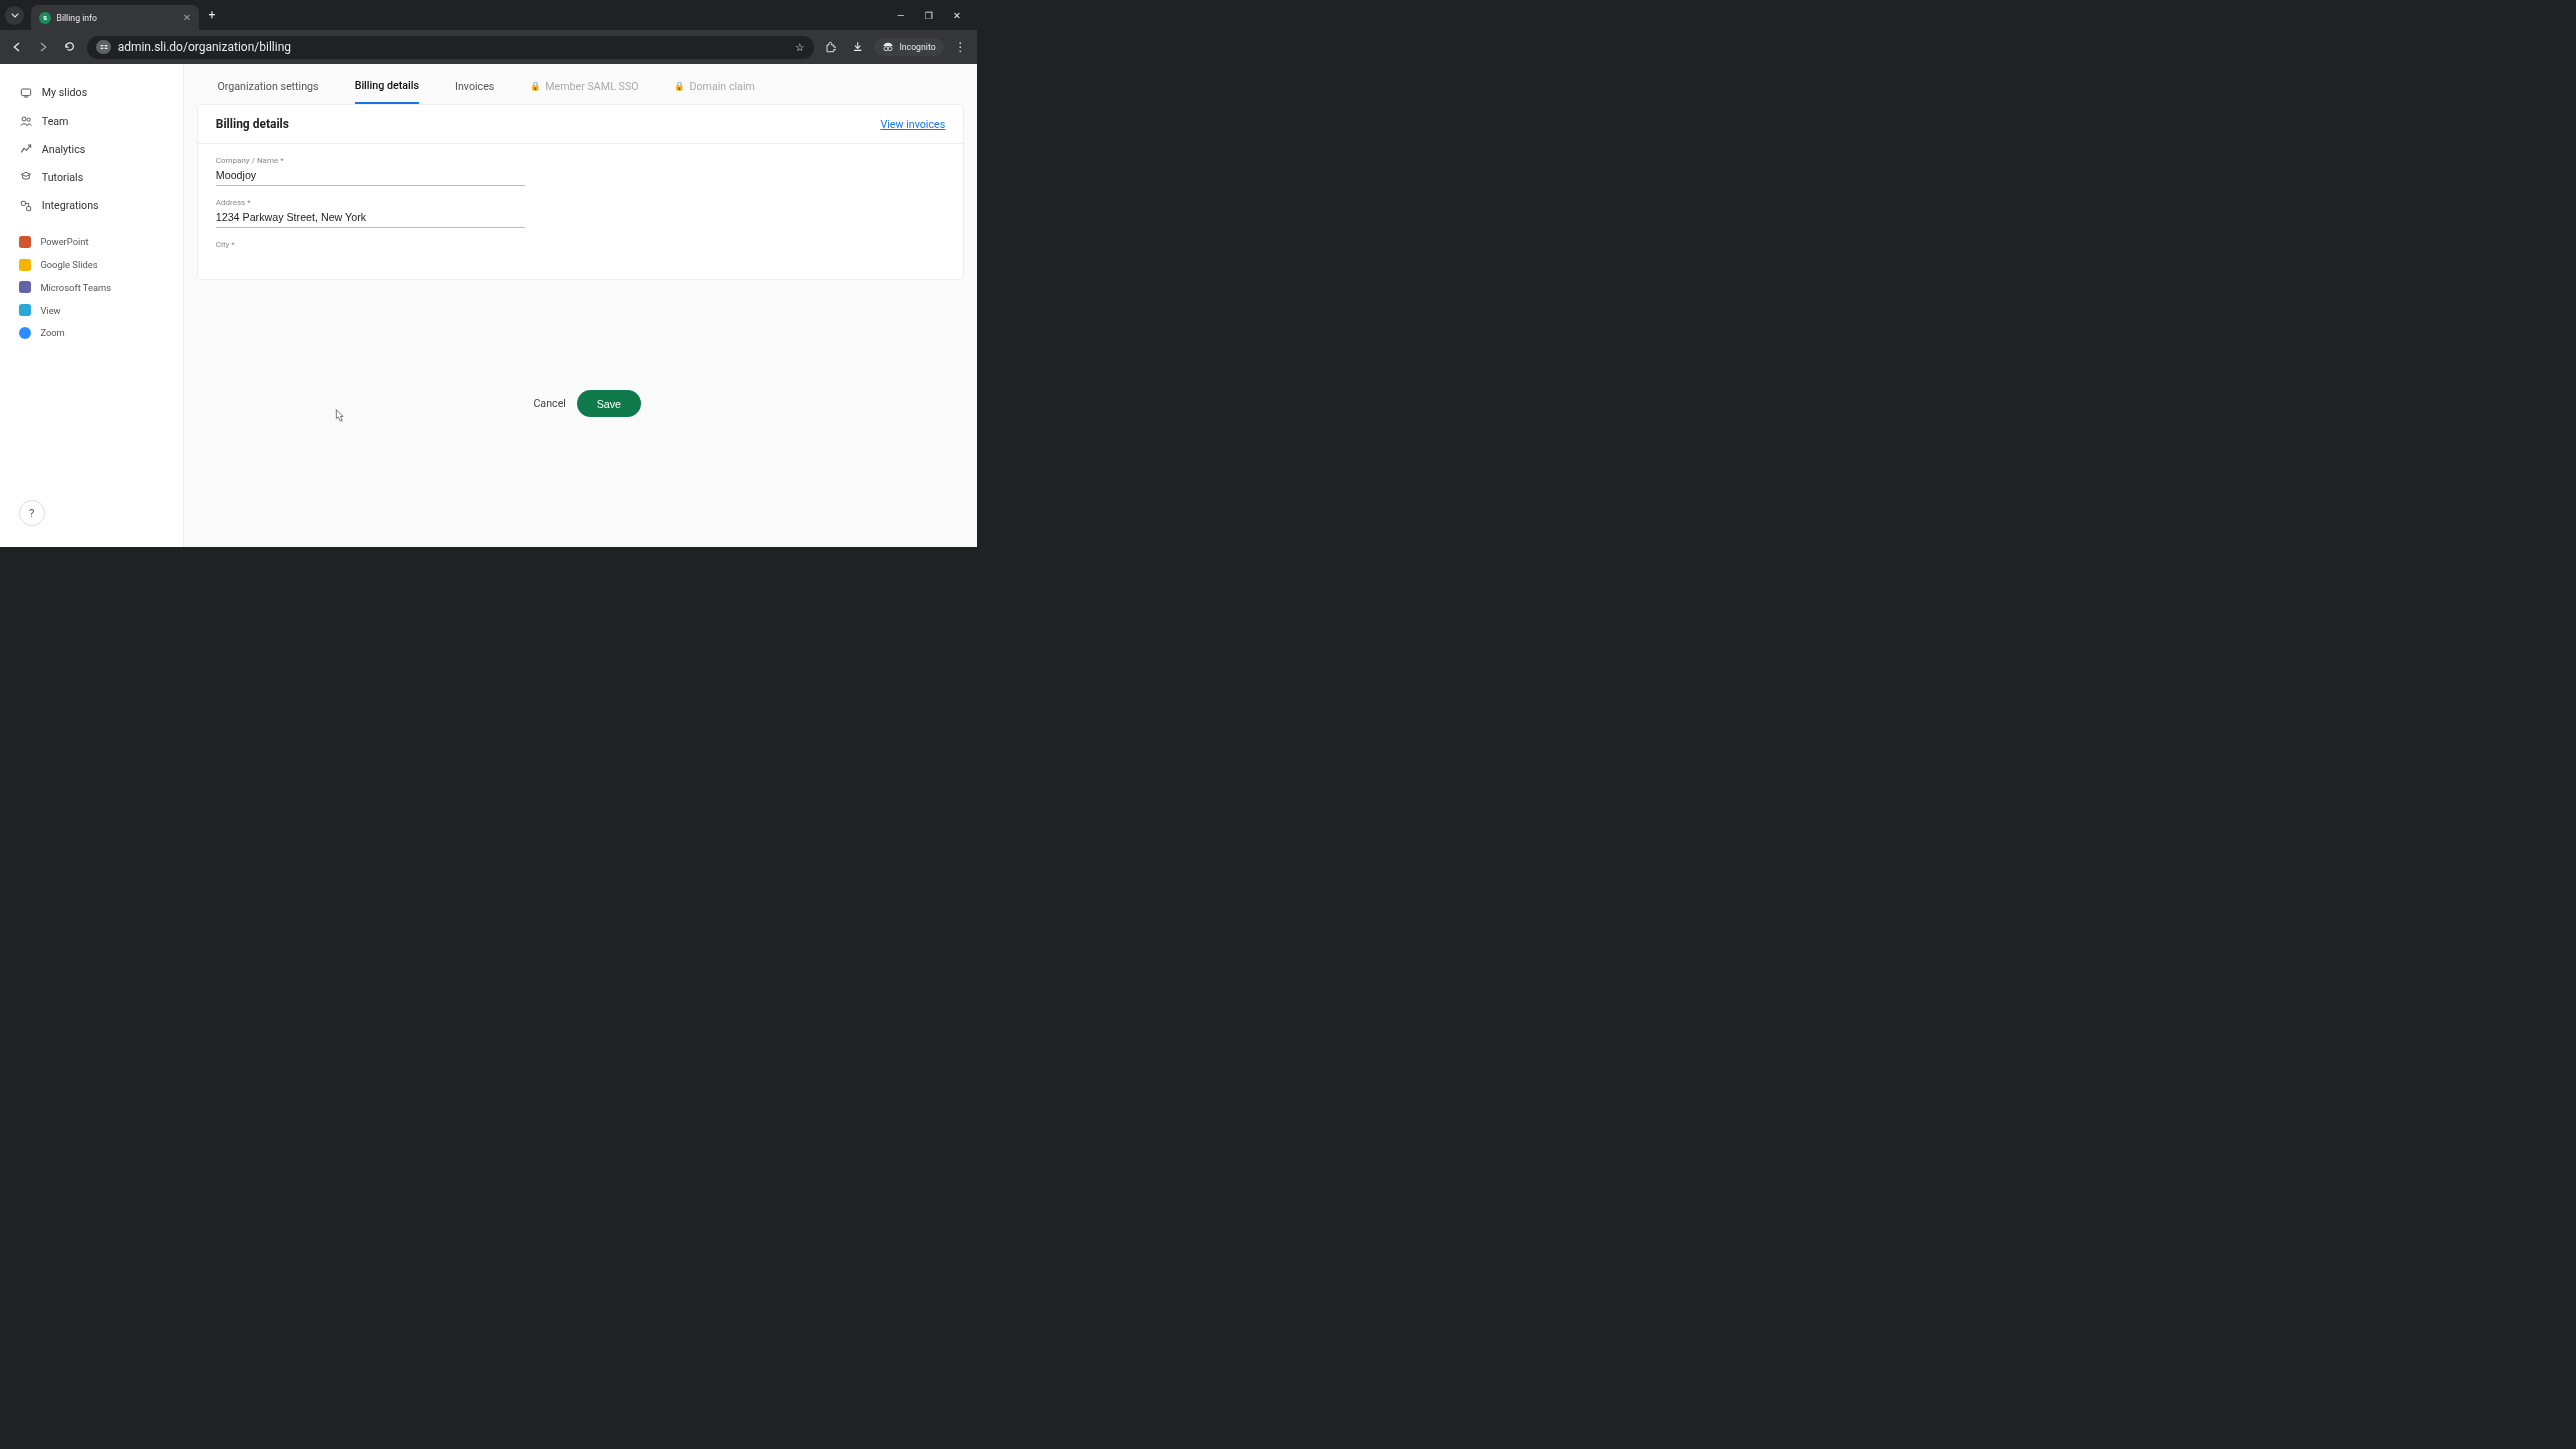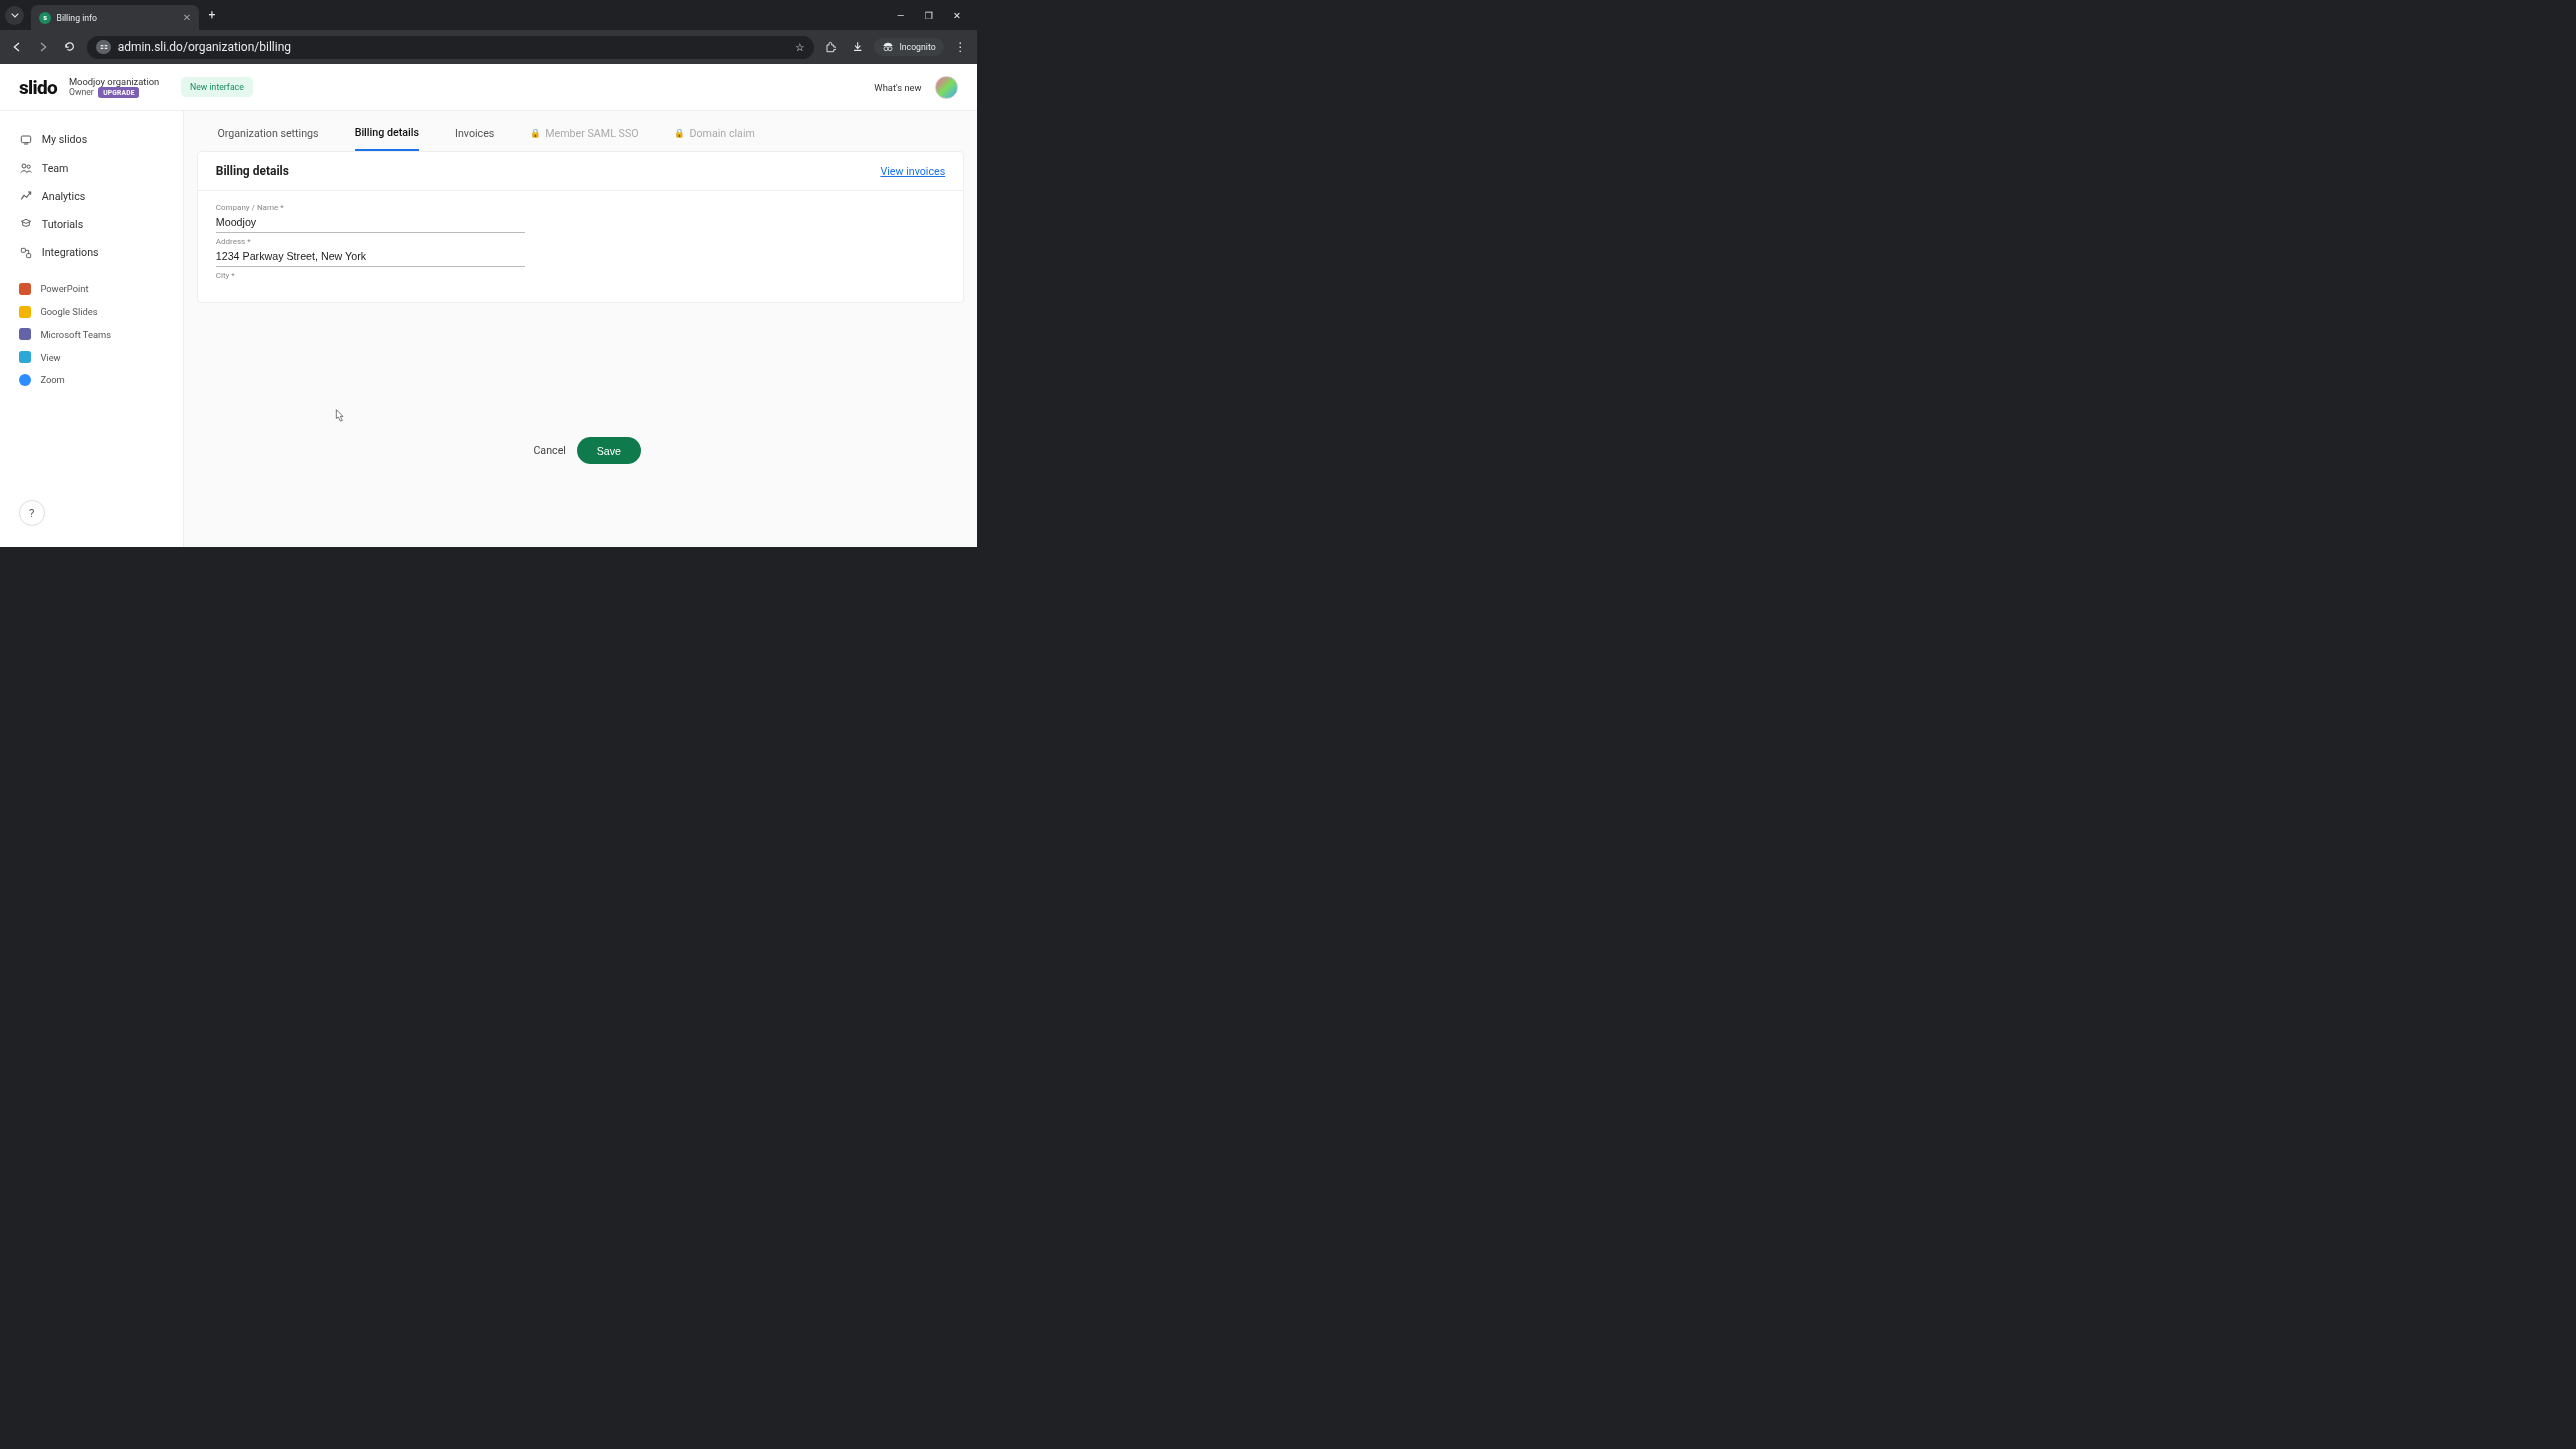--- a/index.html
+++ b/index.html
@@ -192,21 +192,21 @@
   }
   .card-head {
     display: flex; align-items: center; justify-content: space-between;
     padding: 12px 17.4px;
     border-bottom: 0.7px solid #eee;
   }
   .card-title { font-size: 12px; font-weight: 700; color: #222; }
   .view-invoices { color: #1a73e8; font-size: 10.7px; text-decoration: underline; cursor: pointer; }
 
   .form-area { padding: 12px 17.4px 17.4px; position: relative; }
-  .field { margin-bottom: 4px; width: 309px; }
+  .field { margin-bottom: 12px; width: 309px; }
   .field-label { font-size: 8px; color: #888; margin-bottom: 1.3px; }
   .field-input {
     width: 100%; border: none; border-bottom: 0.7px solid #bbb;
     font-size: 10.7px; color: #222; padding: 2.7px 0 4px;
     outline: none; background: transparent;
   }
 
   .dropdown-pop {
     position: absolute;
     left: 17.4px; top: 97px;
@@ -312,35 +312,20 @@
         <path d="M2 6 Q4 1 9 1 Q14 1 16 6 Z" fill="#e8eaed"></path>
         <circle cx="6" cy="10" r="3" stroke="#e8eaed" stroke-width="1.3" fill="none"></circle>
         <circle cx="12" cy="10" r="3" stroke="#e8eaed" stroke-width="1.3" fill="none"></circle>
       </svg>
     <span>Incognito</span>
   </div>
   <div class="menu-dots">⋮</div>
 </div>
 
 <div class="app">
-  <div class="app-header">
-    <div class="logo">slido</div>
-    <div class="org-block">
-      <div class="org-name">Moodjoy organization</div>
-      <div class="org-role">
-        <span>Owner</span>
-        <emphasis class="upgrade-badge">UPGRADE</emphasis>
-      </div>
-    </div>
-    <div class="new-interface-badge">New interface</div>
-    <div class="header-right">
-      <div class="whats-new">What's new</div>
-      <div class="avatar"></div>
-    </div>
-  </div>
 
   <div class="app-body">
 
     <div class="sidebar">
       <div class="side-item">
         <span class="side-icon">
             <svg width="12" height="12" viewBox="0 0 18 18">
               <rect x="2" y="3" width="14" height="10" rx="2" stroke="#555" stroke-width="1.5" fill="none"></rect>
               <path d="M6 15 h6" stroke="#555" stroke-width="1.5"></path>
             </svg>

